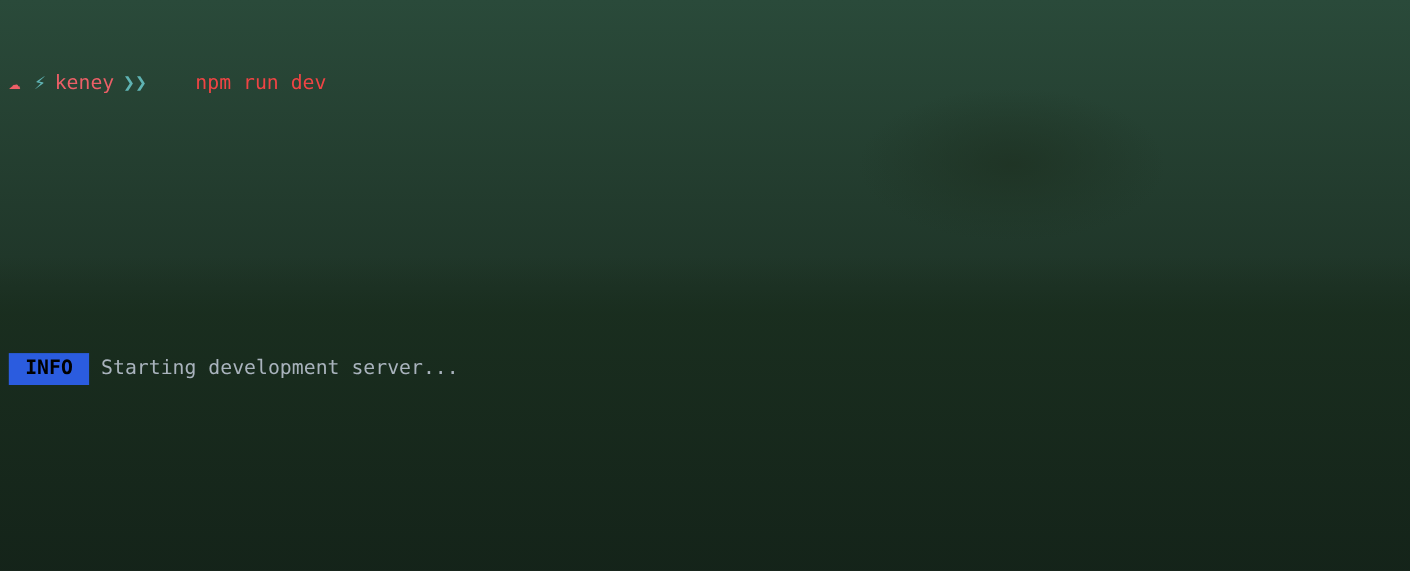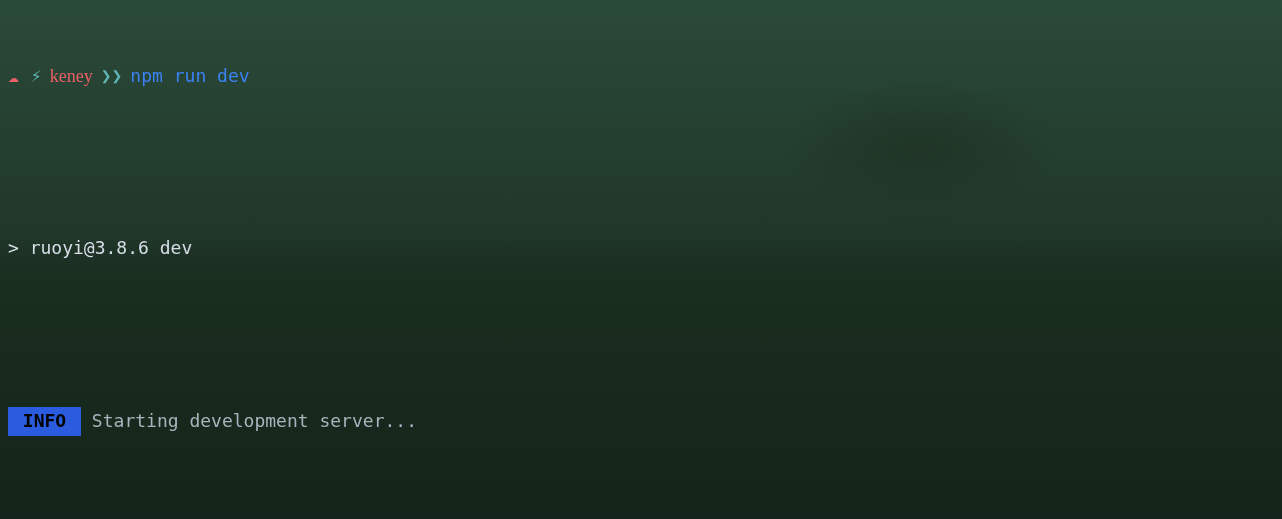--- a/index.html
+++ b/index.html
@@ -45,28 +45,28 @@
       color: #ec5f67;
       margin-right: 12px;
     }
     .lightning-icon {
       color: #5fb3b3;
       margin-right: 8px;
     }
     .user {
       color: #ec5f67;
       margin-right: 8px;
-      font-family: Liberation Serif, serif;
     }
     .prompt-arrow {
       color: #5fb3b3;
       margin-right: 8px;
     }
     .command {
-      color: #3b82f6;
+      color: #ef4444;
+      margin-left: 36px;
     }
     .info-badge {
       background: #2b5cdf;
       color: #000000;
       font-weight: bold;
       padding: 0 4px;
       display: inline-block;
     }
     .info-text {
       color: #a9b3bd;
@@ -83,21 +83,20 @@
 
 <div class="terminal">
   <div class="prompt-line">
     <span class="cloud-icon">☁</span>
     <span class="lightning-icon">⚡</span>
     <span class="user">keney</span>
     <span class="prompt-arrow">❯❯</span>
     <span class="command">npm run dev</span>
   </div>
   <div class="blank-line"></div>
-  <div class="trace">&gt; ruoyi@3.8.6 dev</div>
   <div class="blank-line"></div>
   <div><span class="info-badge"> INFO </span><span class="info-text"> Starting development server...</span></div>
   
   
   
   
   
   
   
 </div>

